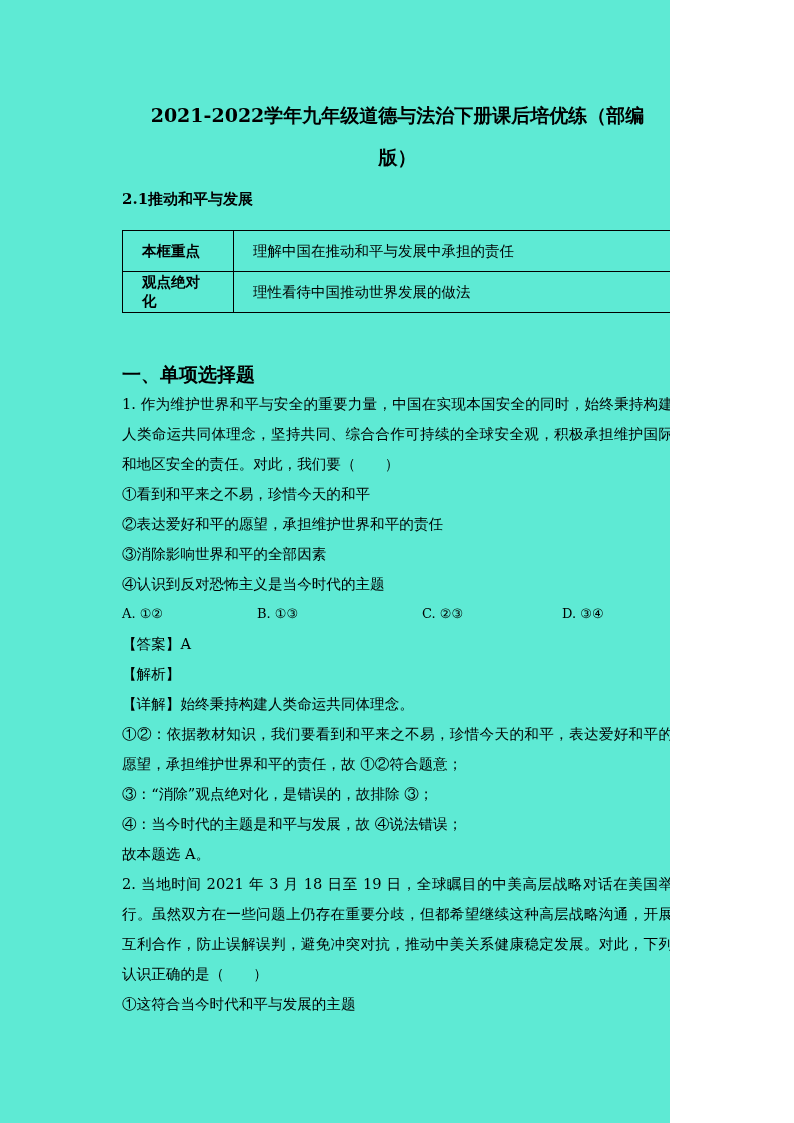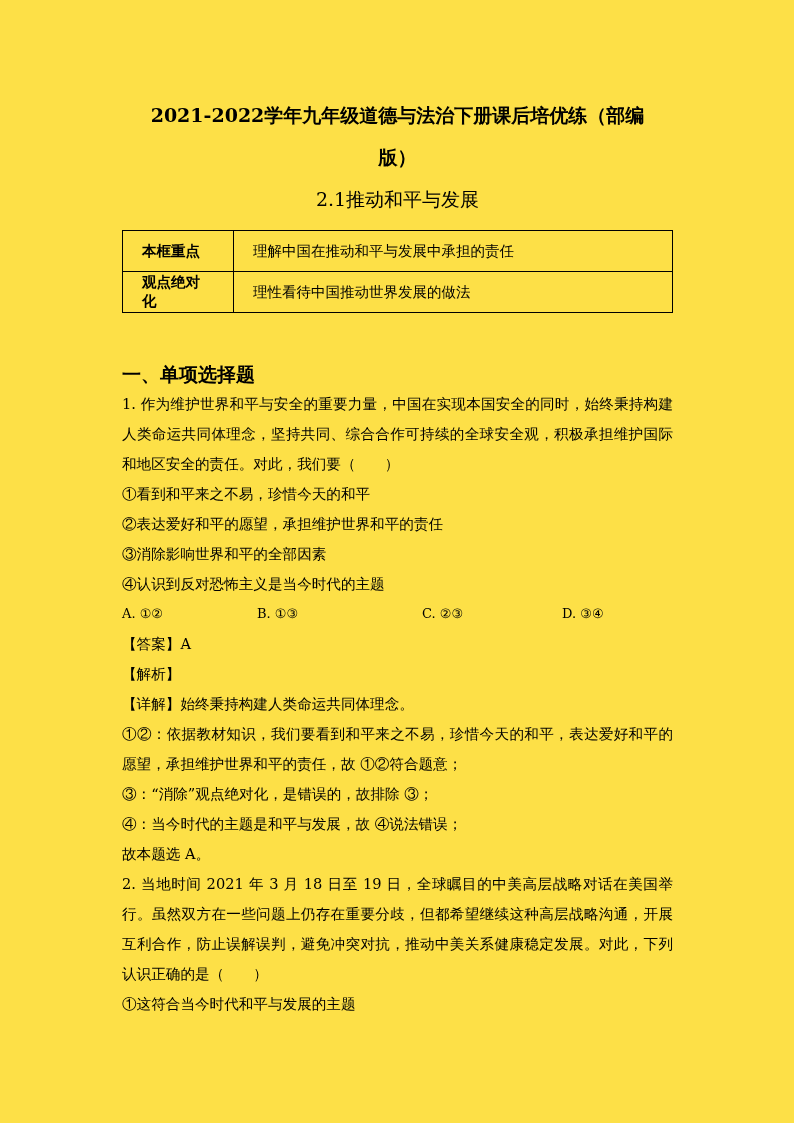--- a/index.html
+++ b/index.html
@@ -2,43 +2,42 @@
 <html><head>
 <meta charset="utf-8">
 <style>
   html, body {
     margin: 0;
     padding: 0;
     background: #ffffff;
   }
   .page {
     position: relative;
-    width: 794px;
+    width: 670px;
     height: 1123px;
-    background: #fde047;
+    background: #5eead4;
     color: #000000;
     font-family: "DejaVu Serif", "Liberation Serif", serif;
     overflow: hidden;
   }
   .content {
     position: absolute;
     left: 122px;
     top: 94px;
     width: 551px;
   }
   .doc-title {
     font-size: 19px;
     font-weight: bold;
     text-align: center;
     line-height: 42px;
   }
   .doc-subtitle {
-    font-size: 19px;
-    font-weight: normal;
-    text-align: center;
+    font-size: 15px;
+    font-weight: bold;
     line-height: 30px;
     margin-top: 6px;
   }
   table.keypoints {
     border-collapse: collapse;
     width: 100%;
     margin-top: 16px;
   }
   table.keypoints td {
     border: 1px solid #000000;

